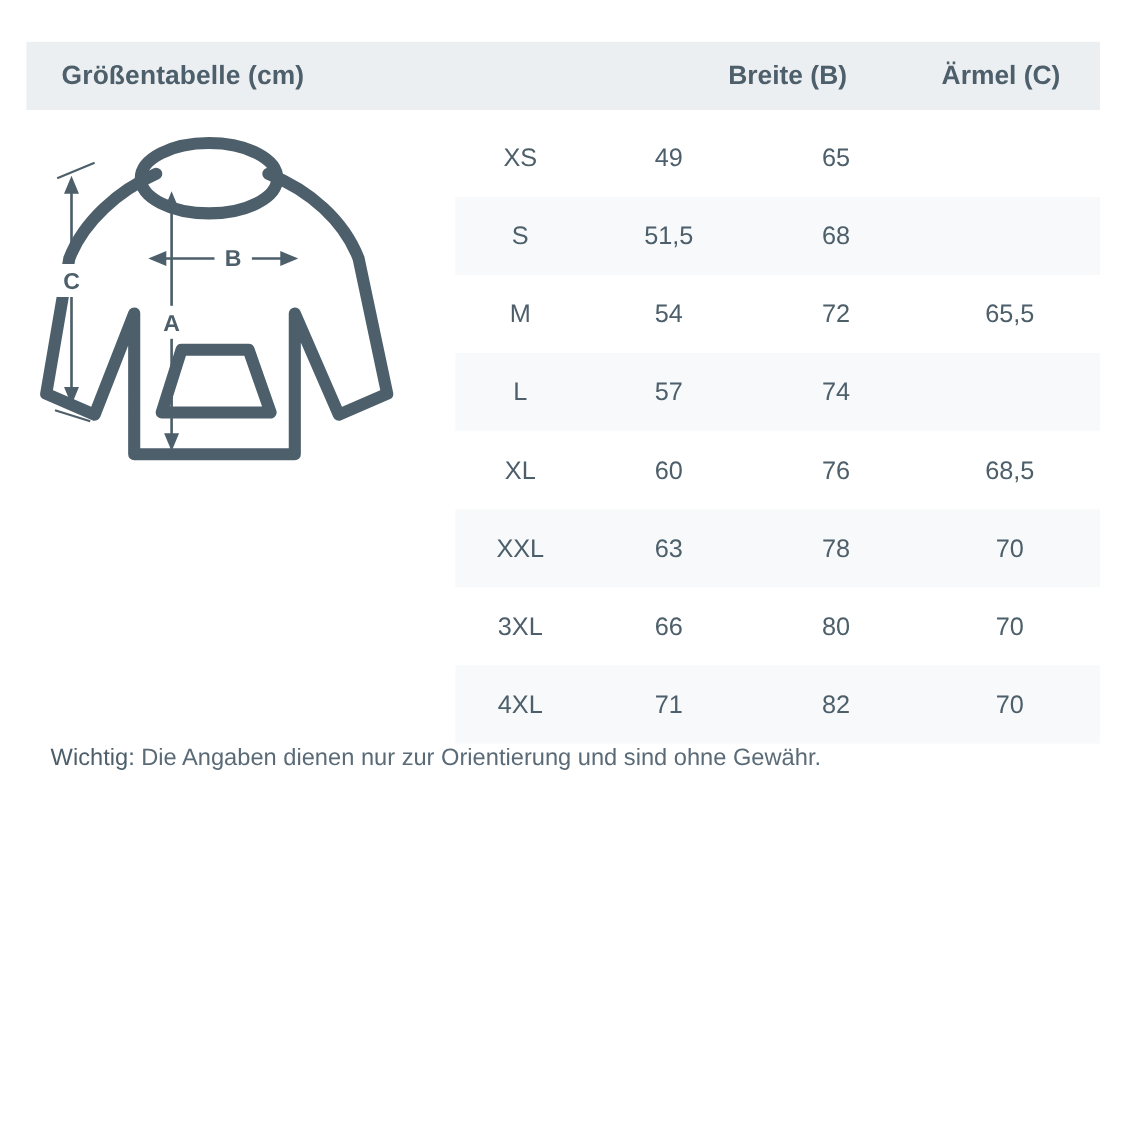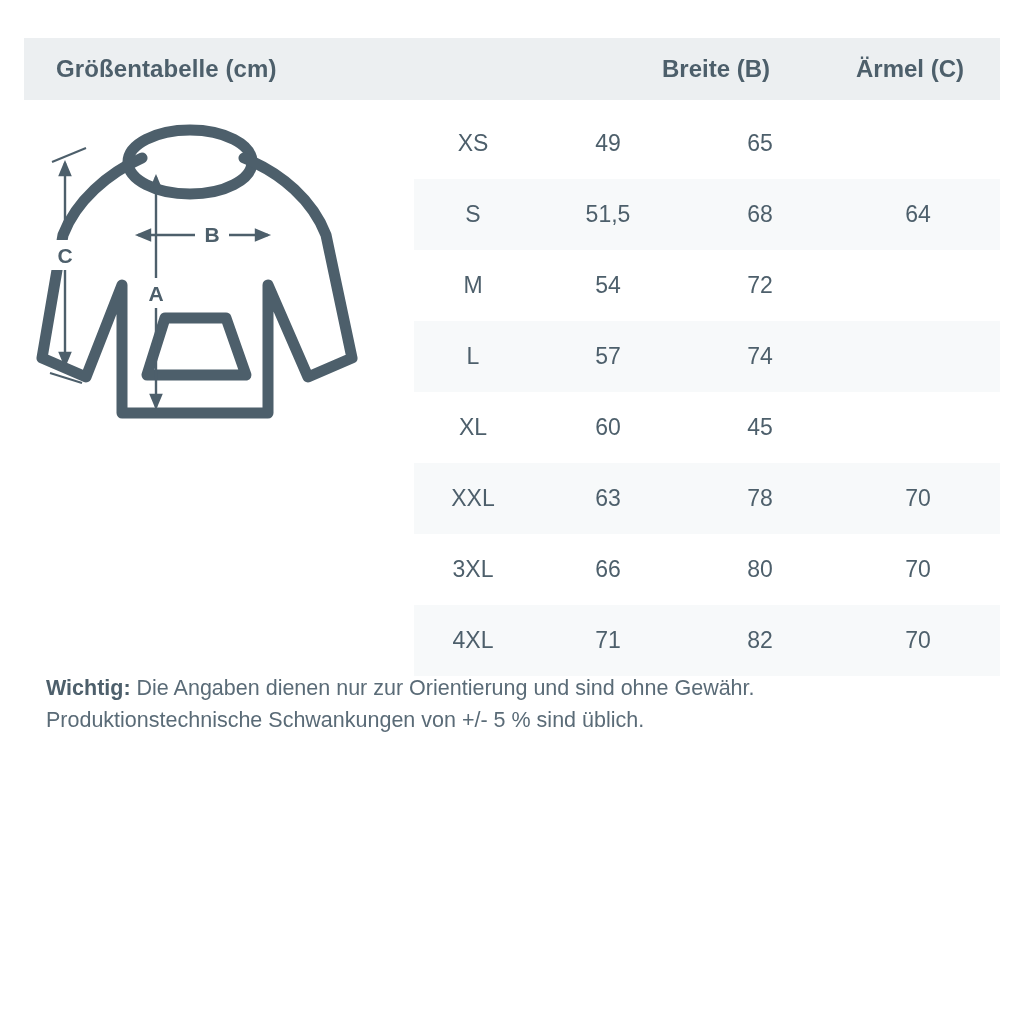--- a/index.html
+++ b/index.html
@@ -86,21 +86,21 @@
     position: absolute;
     left: 46px;
     top: 672px;
     width: 950px;
     font-size: 21.5px;
     line-height: 32px;
     color: #5a6b77;
   }
   .note b {
     color: #4d5f6b;
-    font-weight: bold;
+    font-weight: normal;
   }
 
   
   .illus {
     position: absolute;
     left: 30px;
     top: 115px;
     width: 390px;
     height: 350px;
   }
@@ -172,39 +172,40 @@
     <div class="trow">
       <div class="cell size">XS</div>
       <div class="cell b">49</div>
       <div class="cell a">65</div>
     </div>
 
     <div class="trow alt">
       <div class="cell size">S</div>
       <div class="cell b">51,5</div>
       <div class="cell a">68</div>
-      <div class="cell c">64</div>
     </div>
 
     <div class="trow">
       <div class="cell size">M</div>
       <div class="cell b">54</div>
       <div class="cell a">72</div>
+      <div class="cell c">65,5</div>
     </div>
 
     <div class="trow alt">
       <div class="cell size">L</div>
       <div class="cell b">57</div>
       <div class="cell a">74</div>
     </div>
 
     <div class="trow">
       <div class="cell size">XL</div>
       <div class="cell b">60</div>
-      <div class="cell a">45</div>
+      <div class="cell a">76</div>
+      <div class="cell c">68,5</div>
     </div>
 
     <div class="trow alt">
       <div class="cell size">XXL</div>
       <div class="cell b">63</div>
       <div class="cell a">78</div>
       <div class="cell c">70</div>
     </div>
 
     <div class="trow">
@@ -220,16 +221,15 @@
       <div class="cell a">82</div>
       <div class="cell c">70</div>
     </div>
 
   </div>
 
   <div class="note">
     <div>
       <b>Wichtig:</b><span> Die Angaben dienen nur zur Orientierung und sind ohne Gewähr.</span>
     </div>
-    <div>Produktionstechnische Schwankungen von +/- 5 % sind üblich.</div>
   </div>
 
 </div>
 
 </body></html>

